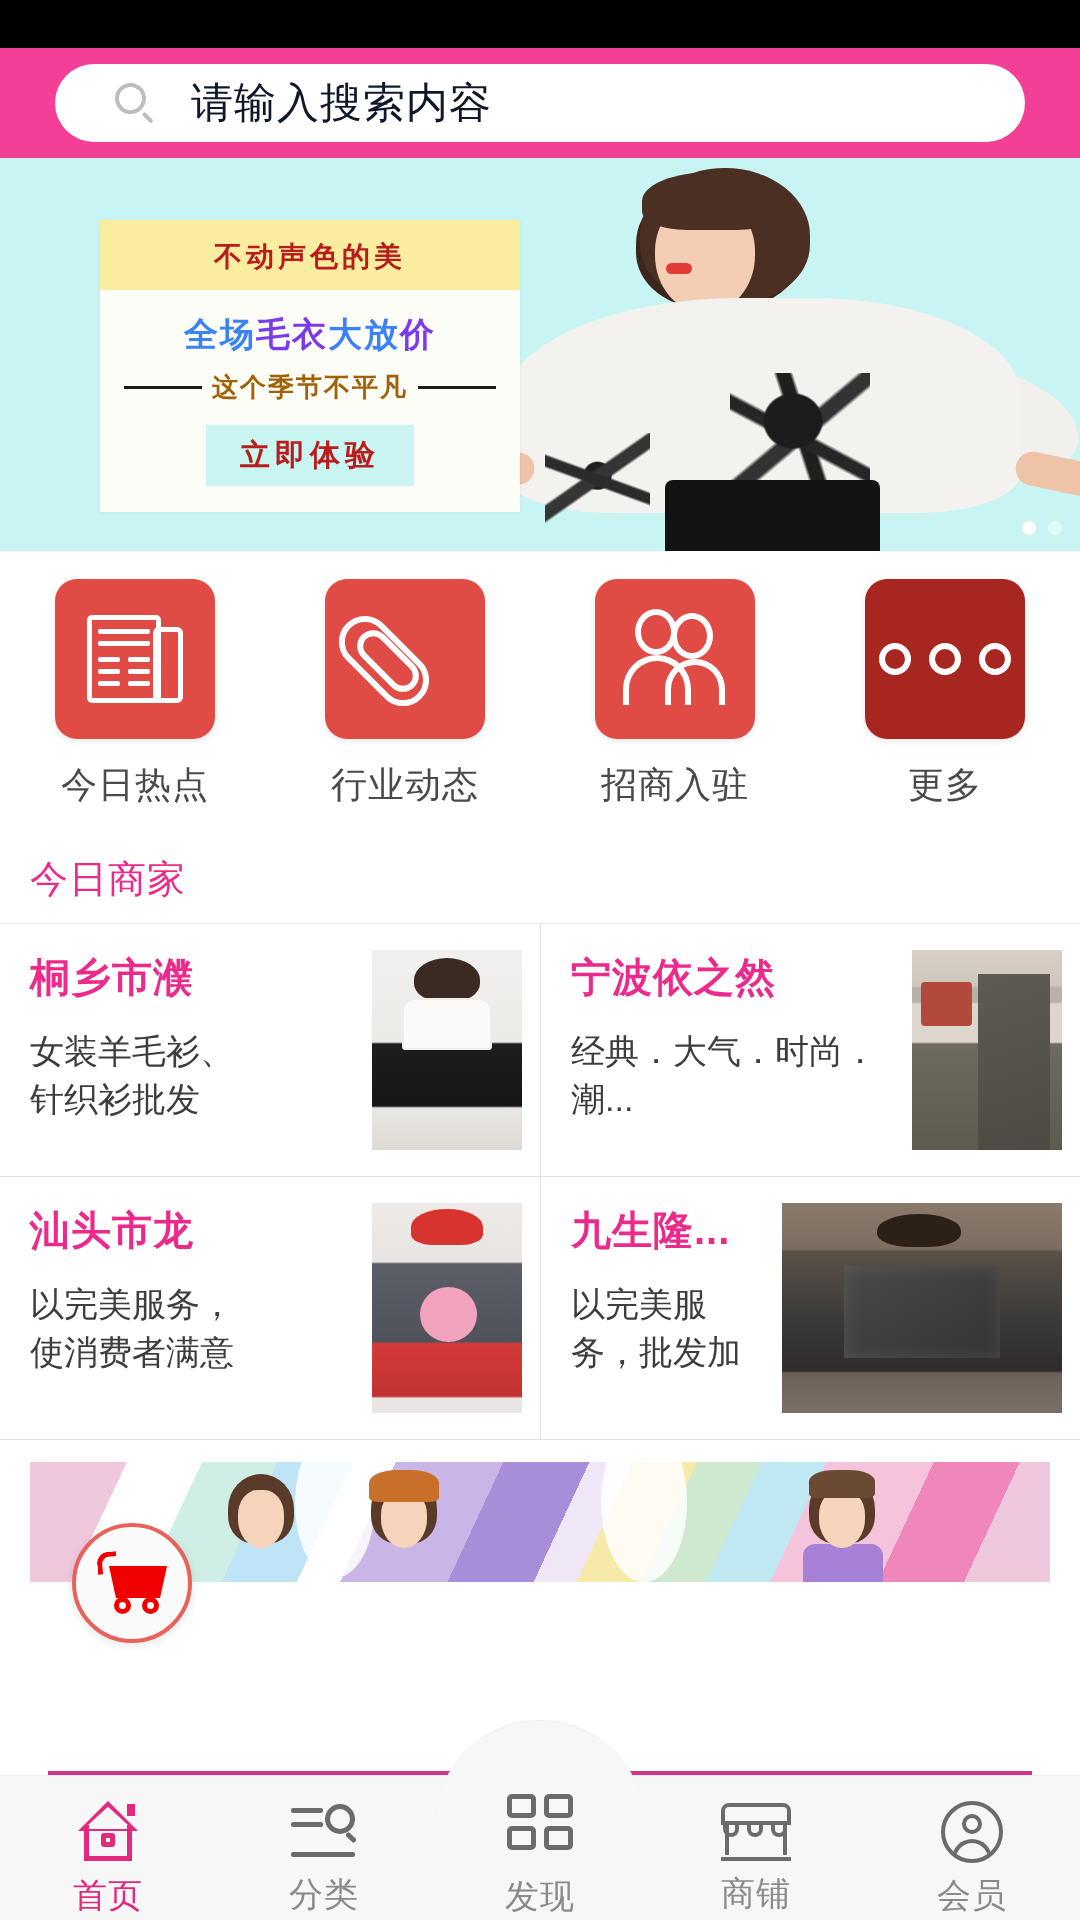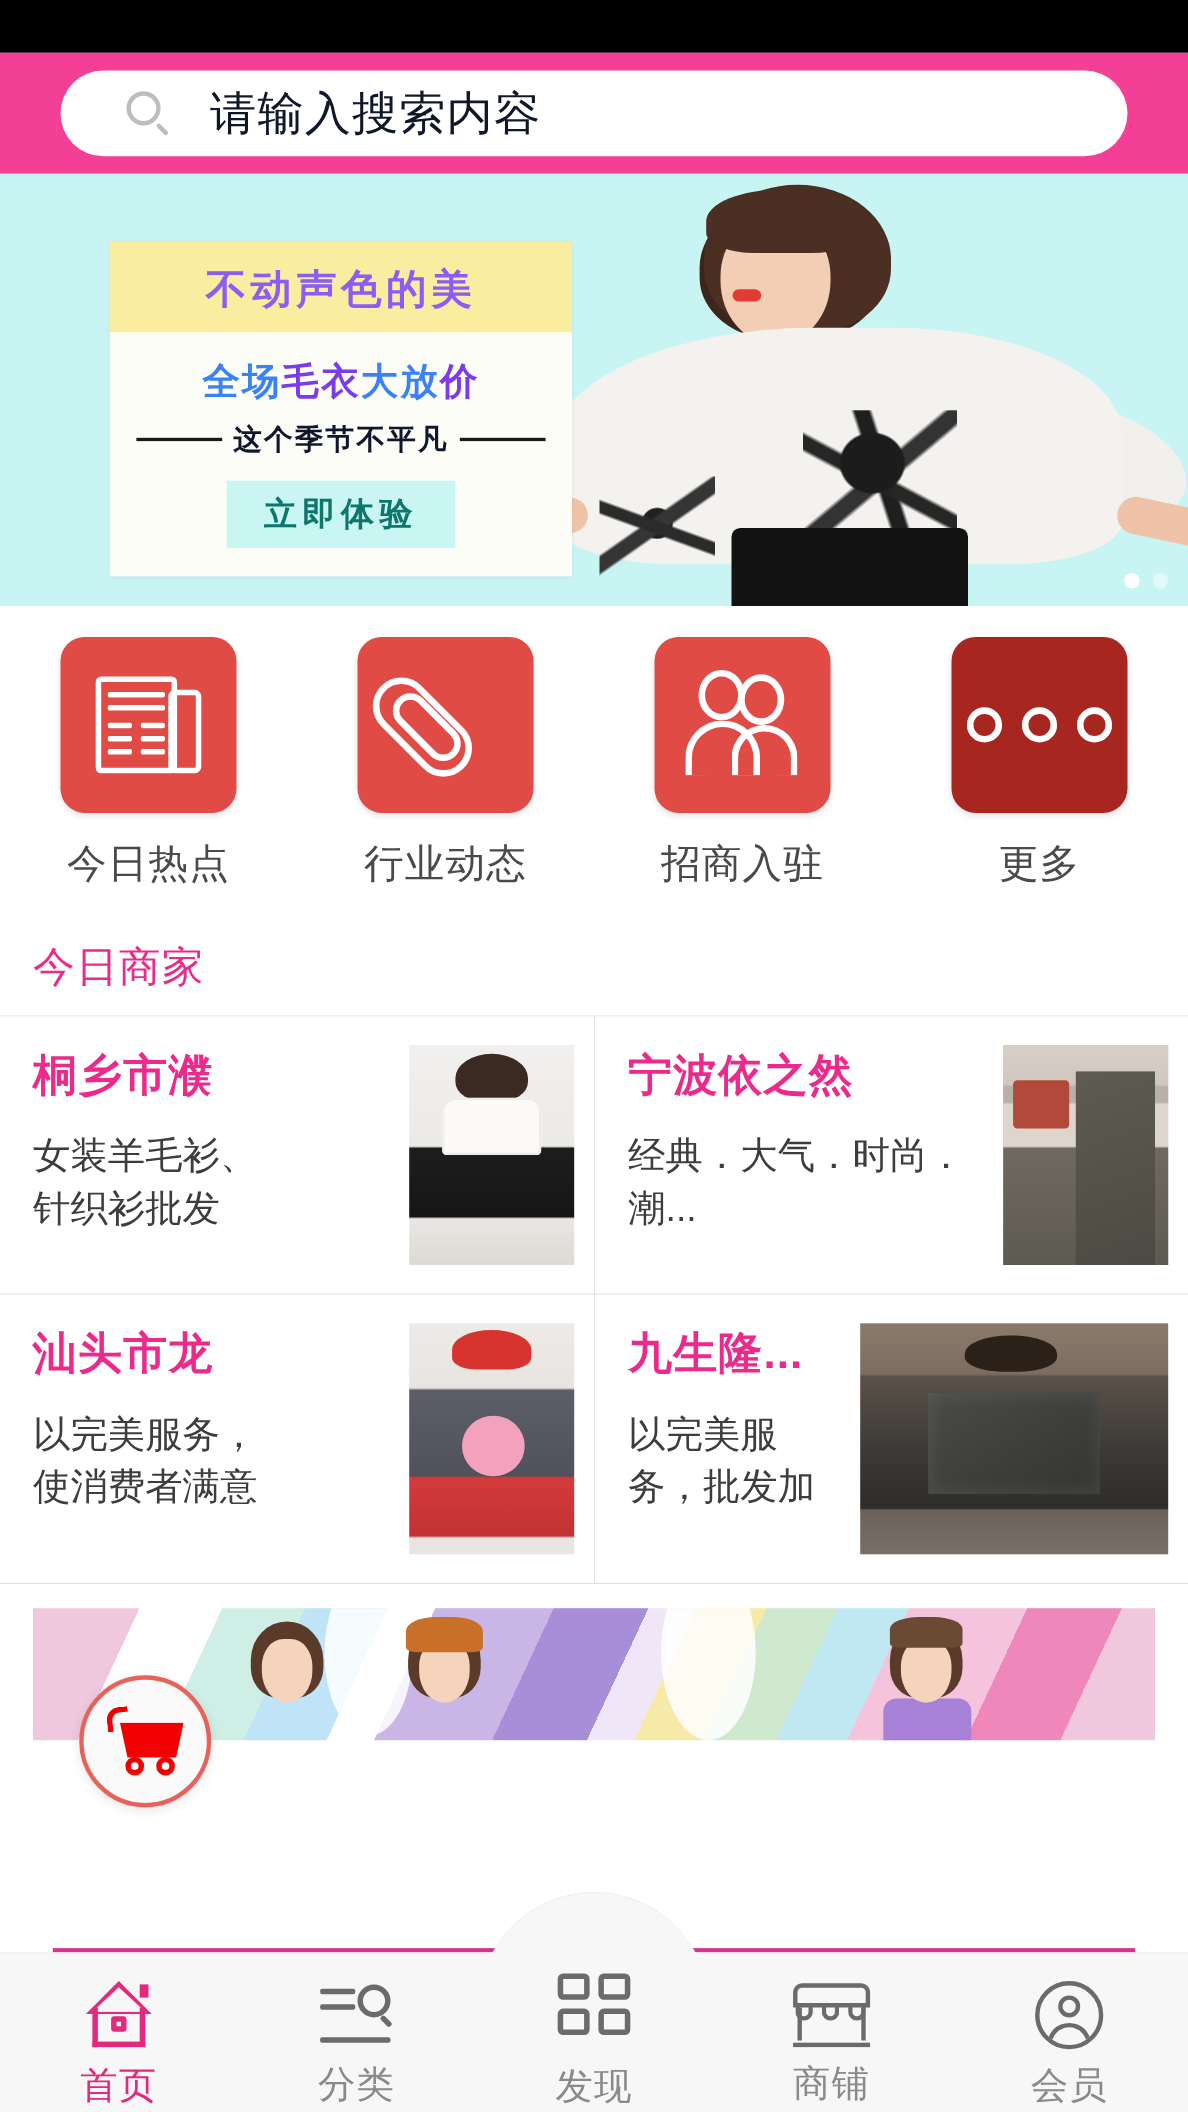--- a/index.html
+++ b/index.html
@@ -108,40 +108,40 @@
   
   .promo {
     position:absolute; left:100px; top:62px; width:420px;
     background:#fdfdf8; box-shadow:0 1px 4px rgba(0,0,0,.06);
   }
   .promo-top {
     background:#faeda0; padding:18px 0 14px;
     text-align:center;
   }
   .promo-top span {
-    font-size:37px; font-weight:bold; color:#8b5cf6;
+    font-size:28px; font-weight:bold; color:#b91c1c;
     letter-spacing:4px;
     font-family:"DejaVu Sans","Liberation Sans",sans-serif;
   }
   .promo-mid { padding:22px 15px 6px; text-align:center; white-space:nowrap; }
   .promo-mid b { font-size:34px; font-weight:bold; letter-spacing:2px; }
   .c-blue  { color:#3b82f6; }
   .c-purp  { color:#7c3aed; }
   .promo-sub {
     display:flex; align-items:center; justify-content:center;
     padding:6px 24px 16px;
   }
   .promo-sub .ln { flex:1; height:3px; background:#1a1a1a; }
   .promo-sub .tx {
-    font-size:26px; color:#0f172a; font-weight:bold;
+    font-size:26px; color:#a16207; font-weight:bold;
     padding:0 10px; letter-spacing:2px; white-space:nowrap;
   }
   .promo-btn-wrap { text-align:center; padding:4px 0 26px; }
   .promo-btn {
-    display:inline-block; background:#c9f6f2; color:#0f766e;
+    display:inline-block; background:#c9f6f2; color:#b91c1c;
     font-size:30px; font-weight:bold; letter-spacing:5px;
     padding:10px 34px; border:0; cursor:pointer;
   }
 
   .dots { position:absolute; right:18px; bottom:16px; display:flex; gap:12px; }
   .dot { width:14px; height:14px; border-radius:50%; background:rgba(255,255,255,.45); }
   .dot.on { background:#ffffff; }
 
   
   .cats {

